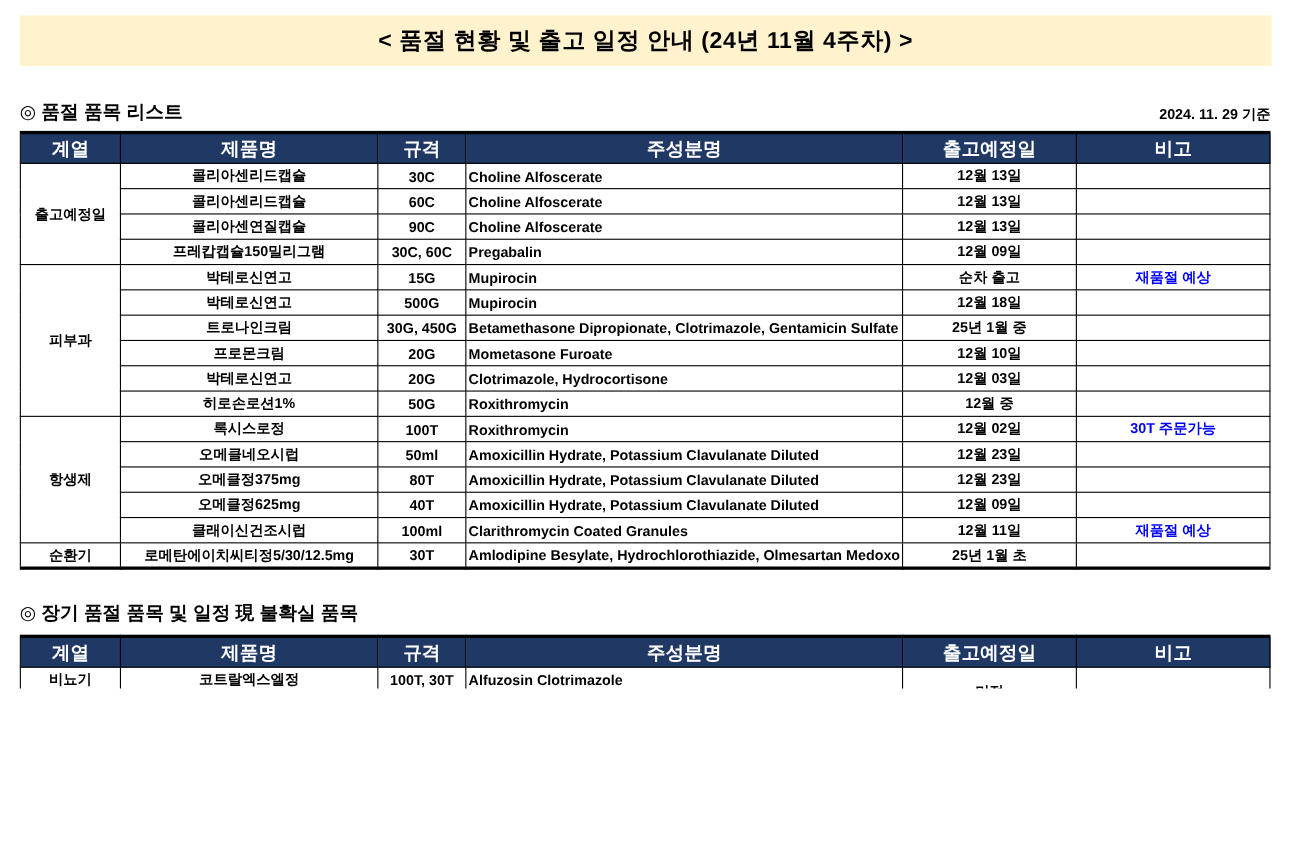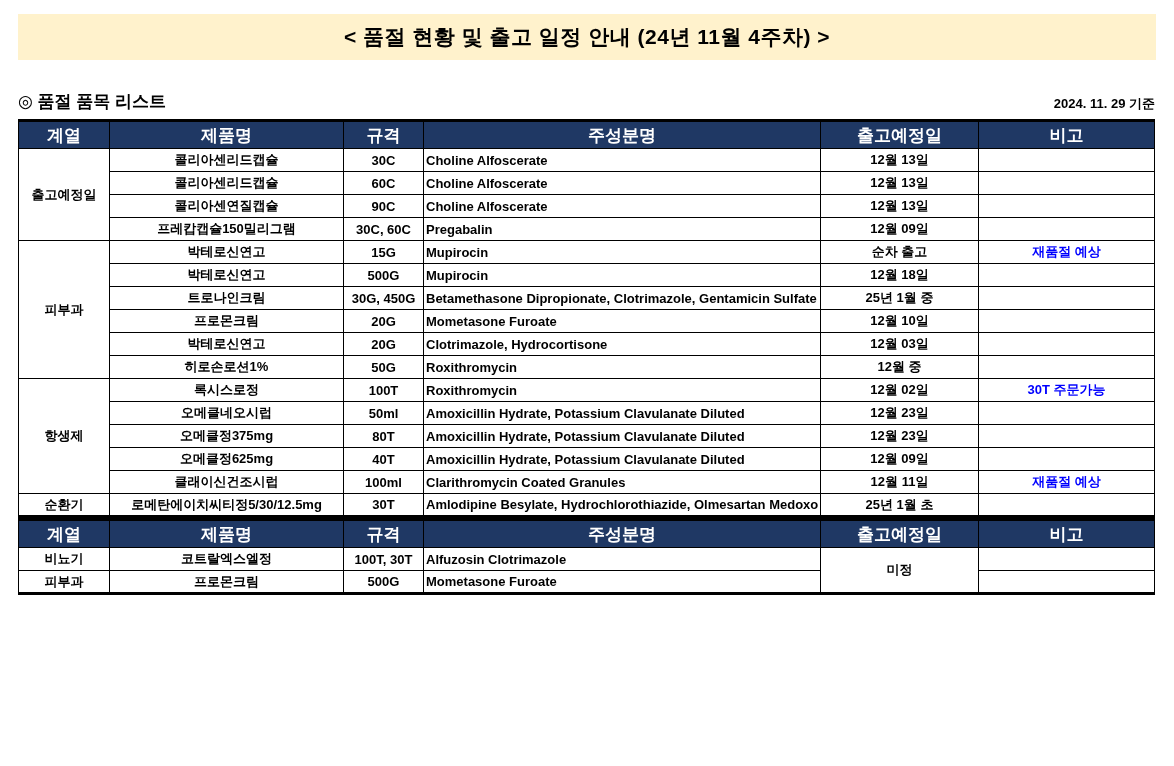--- a/index.html
+++ b/index.html
@@ -264,20 +264,23 @@
             <div class="clip">
               <span>Amlodipine Besylate, Hydrochlorothiazide, Olmesartan Medoxomil</span>
             </div>
           </td>
           <td>25년 1월 초</td>
           <td></td>
         </tr>
       </tbody>
   </table>
 
+  <div class="section-bar second-section">
+    <span class="section-heading">◎ 장기 품절 품목 및 일정 現 불확실 품목</span>
+  </div>
 
   <table class="stock-table" id="table2">
     <colgroup>
       <col style="width:91px">
         <col style="width:234px">
         <col style="width:80px">
       <col style="width:397px">
         <col style="width:158px">
         <col style="width:176px">
     </colgroup>

